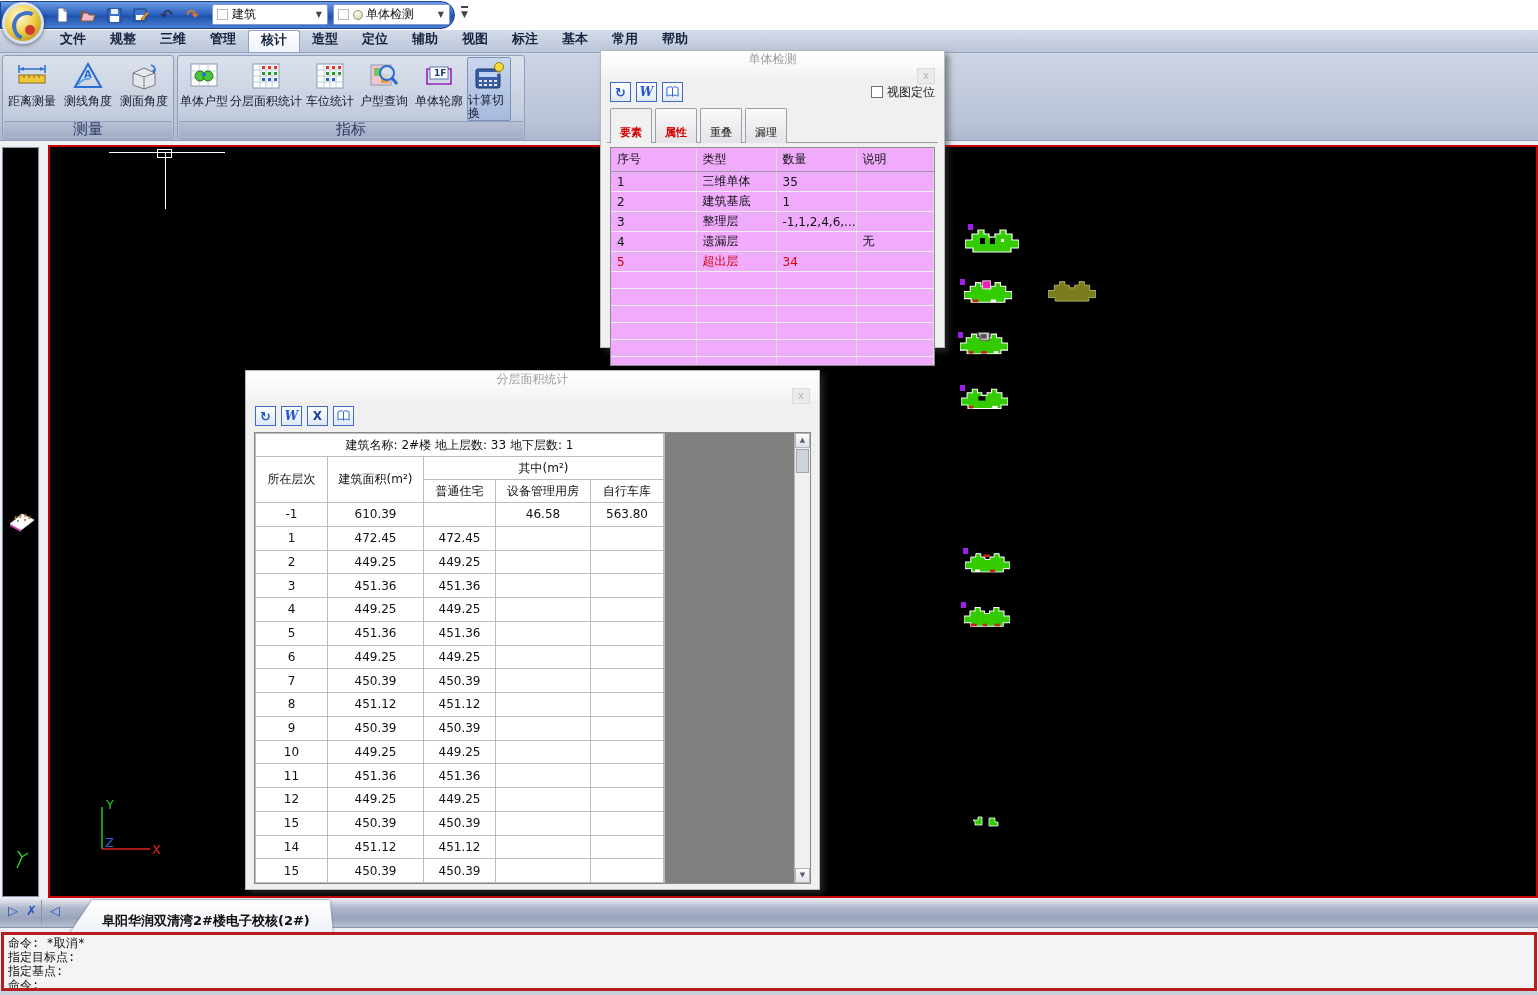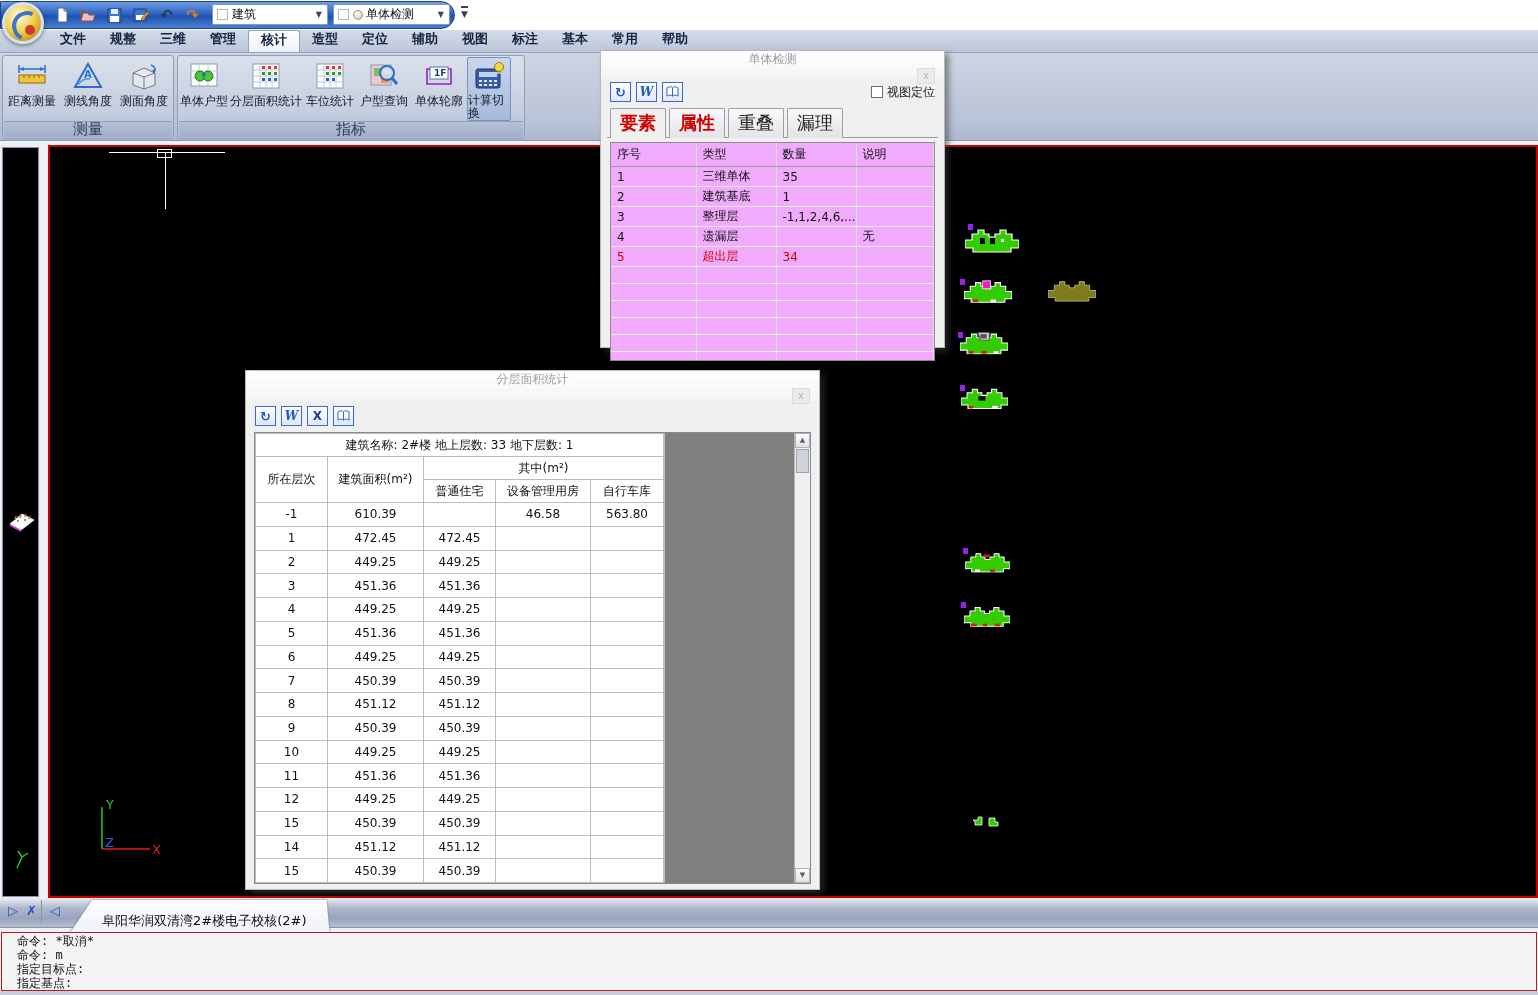--- a/index.html
+++ b/index.html
@@ -79,21 +79,21 @@
   .tbtn { width:21px; height:20px; border:1px solid #3f69c6; background:linear-gradient(#ffffff,#dfe8f7);
     display:flex; align-items:center; justify-content:center; font-size:12px; }
   .g-refresh { color:#2156c8; font-weight:bold; font-size:13px; }
   .g-word { color:#2156c8; font-weight:bold; font-style:italic; font-family:"DejaVu Serif",serif; }
   .g-excel { color:#1e3f8f; font-weight:bold; }
   .viewloc { margin-left:auto; display:flex; align-items:center; gap:4px; font-size:12px; color:#1a1a1a; }
   .cb { width:12px; height:12px; border:1px solid #6f6f6f; background:#fff; }
 
   .tabs1 { display:flex; gap:3px; padding:3px 9px 0; position:relative; }
   .tabs1::after { content:""; position:absolute; left:6px; right:6px; bottom:0; border-bottom:1px solid #9a9a9a; }
-  .tab { padding:2px 9px 3px; font-size:18px; border:1px solid #9aa0ab; border-bottom:none;
+  .tab { padding:16px 9px 3px; font-size:11px; border:1px solid #9aa0ab; border-bottom:none;
     background:linear-gradient(#fafafa,#e3e3e8); border-radius:2px 2px 0 0; color:#222; z-index:1; }
   .tab.alert { color:#d40000; font-weight:bold; }
   .tab.active { background:#f0f0f0; }
 
   .tbl1wrap { margin:4px 9px; background:#f0abfc; border:1px solid #8a8a8a; height:219px; overflow:hidden; }
   table { border-collapse:collapse; table-layout:fixed; font-size:12px; color:#111; }
   .tbl1 { width:100%; }
   .tbl1 th { font-weight:normal; text-align:left; padding:3px 6px; border-bottom:1px solid #9a9a9a;
     border-right:1px solid #dcdcdc; height:20px; }
   .tbl1 td { text-align:left; padding:1px 6px; border-bottom:1px solid #ececec; border-right:1px solid #dcdcdc;
@@ -113,24 +113,24 @@
   .sthumb { position:absolute; left:1px; top:16px; width:13px; height:24px; background:#cfd3da; border:1px solid #9ea3ad; }
 
   
   .tabbar { position:absolute; left:0; top:898px; width:1538px; height:30px;
     background:linear-gradient(#eceef4,#aeb7cb 35%,#99a4bc 70%,#b7bfd1); border-bottom:1px solid #8a93a9; }
   .navbtn { position:absolute; top:6px; color:#1f4fc0; font-size:13px; font-weight:bold; line-height:1; }
   .tab-sep { position:absolute; left:41px; top:2px; width:1px; height:24px; background:#8a93a9; }
   .doc-tab-wrap { position:absolute; left:64px; top:2px; height:26px; filter:drop-shadow(0 0 1px #6b7488); }
   .doc-tab { height:42px; padding:0 24px 0 38px; display:flex; align-items:center;
     background:linear-gradient(#ffffff,#e9edf5); clip-path:polygon(28px 0, calc(100% - 4px) 0, 100% 100%, 0 100%);
-    font-size:13px; font-weight:normal; color:#0d0d0d; }
+    font-size:13px; font-weight:bold; color:#0d0d0d; }
   .cmd { position:absolute; left:1px; top:932px; width:1536px; height:59px; background:#f4f4f4;
-    border:1px solid #b91c1c; font-family:"DejaVu Sans Mono",monospace; font-size:12px; color:#141414;
-    padding:1px 15px; line-height:14px; overflow:hidden; }
+    border:3px solid #b91c1c; font-family:"DejaVu Sans Mono",monospace; font-size:12px; color:#141414;
+    padding:1px 4px; line-height:14px; overflow:hidden; }
   .bottom-strip { position:absolute; left:0; top:991px; width:1538px; height:4px; background:#c9cedb; }
 
   svg { display:block; }
 </style>
 </head>
 <body>
 
 <div class="screen">
 
   <svg width="0" height="0" style="position:absolute">
@@ -765,20 +765,19 @@
     <span class="navbtn" style="left:50px">◁</span>
     <div class="doc-tab-wrap">
       <div class="doc-tab">
         <span>阜阳华润双清湾2#楼电子校核(2#)</span>
       </div>
     </div>
   </div>
 
   <div class="cmd">
     <div>命令: *取消*</div>
-    <div>命令: m</div>
     <div>指定目标点:</div>
     <div>指定基点:</div>
     <div>命令:</div>
   </div>
   <div class="bottom-strip"></div>
 
 </div>
 
 </body></html>

